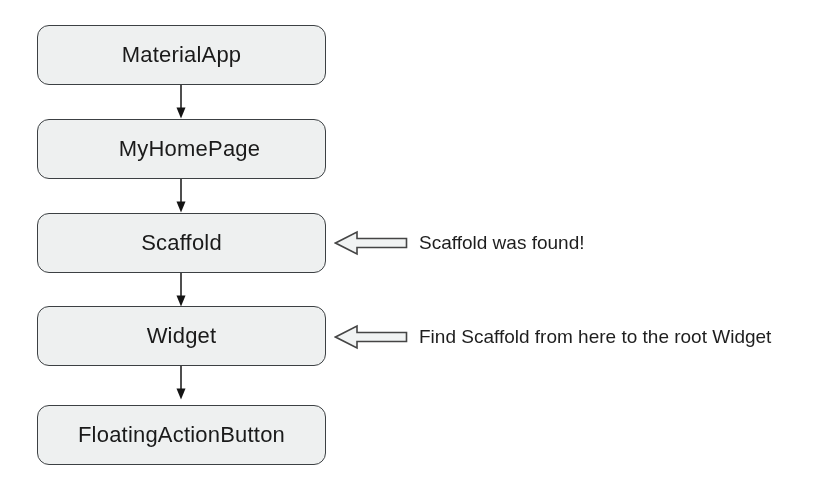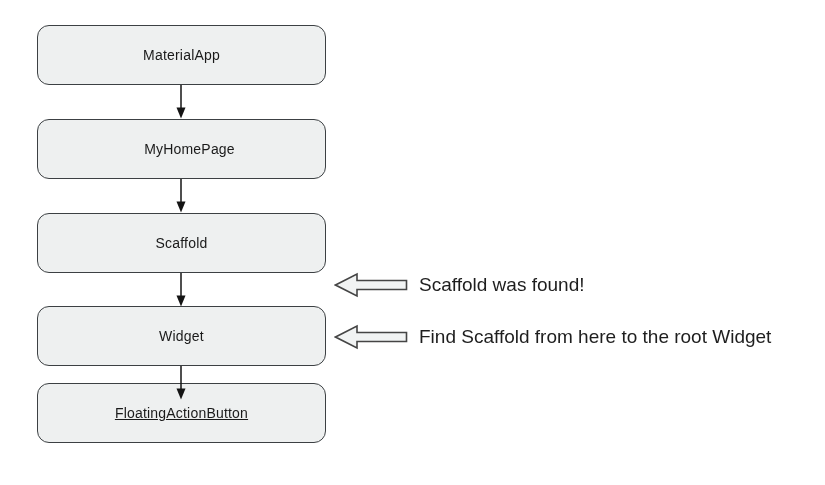--- a/index.html
+++ b/index.html
@@ -19,29 +19,29 @@
     position: absolute;
     left: 37px;
     width: 289px;
     height: 60px;
     background: #eef0f0;
     border: 1.6px solid #3c4043;
     border-radius: 12px;
     display: flex;
     align-items: center;
     justify-content: center;
-    font-size: 14px;
+    font-size: 22px;
     color: #1a1a1a;
     letter-spacing: 0.2px;
   }
   .node-1 { top: 25px; }
   .node-2 { top: 119px; padding-left: 16px; }
   .node-3 { top: 213px; }
   .node-4 { top: 306px; }
-  .node-5 { top: 383px; text-decoration: underline; }
+  .node-5 { top: 405px; }
 
   
   .connector {
     position: absolute;
     left: 175px;
     width: 12px;
     height: 34px;
   }
   .conn-1 { top: 85px; }
   .conn-2 { top: 179px; }
@@ -51,21 +51,21 @@
   
   .annotation {
     position: absolute;
     left: 334px;
     height: 26px;
     display: flex;
     align-items: center;
     gap: 11px;
     white-space: nowrap;
   }
-  .ann-1 { top: 230px; margin-top: 42px; }
+  .ann-1 { top: 230px; }
   .ann-2 { top: 324px; text-align: right; }
   .annotation .label {
     font-size: 19px;
     color: #1e1e1e;
   }
 </style>
 </head>
 <body>
 
 <div class="canvas">

